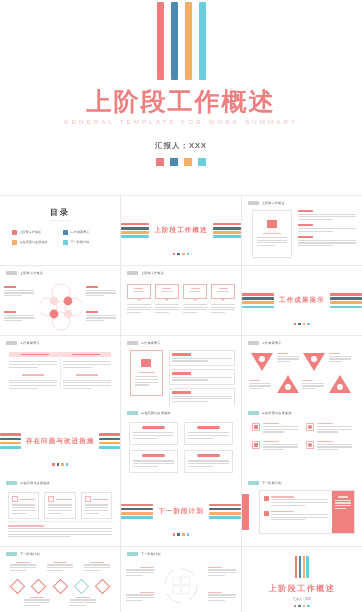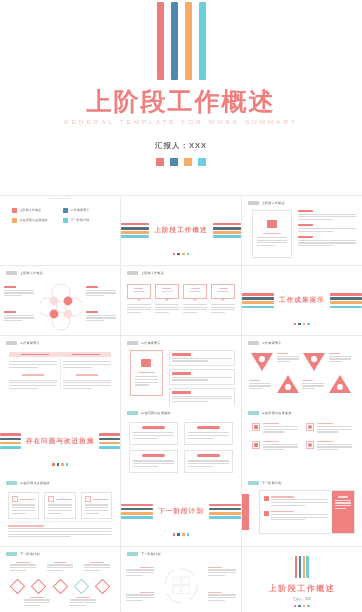--- a/index.html
+++ b/index.html
@@ -90,20 +90,21 @@
     <i style="background:#ED7C7C"></i>
       <i style="background:#5089AD"></i>
       <i style="background:#F5AE68"></i>
       <i style="background:#6CCEDC"></i>
   </div>
 </div>
 
 <div class="grid">
 
   <div class="slide">
+    <div class="toc-title">目录</div>
     <div class="toc-title-en">CONTENTS</div>
     <div class="toc-grid">
       <div class="toc-item">
         <span class="sq" style="background:#ED7C7C"></span>
         <span class="lb">上阶段工作概述</span>
       </div>
       <div class="toc-item">
         <span class="sq" style="background:#5089AD"></span>
         <span class="lb">工作成果展示</span>
       </div>

